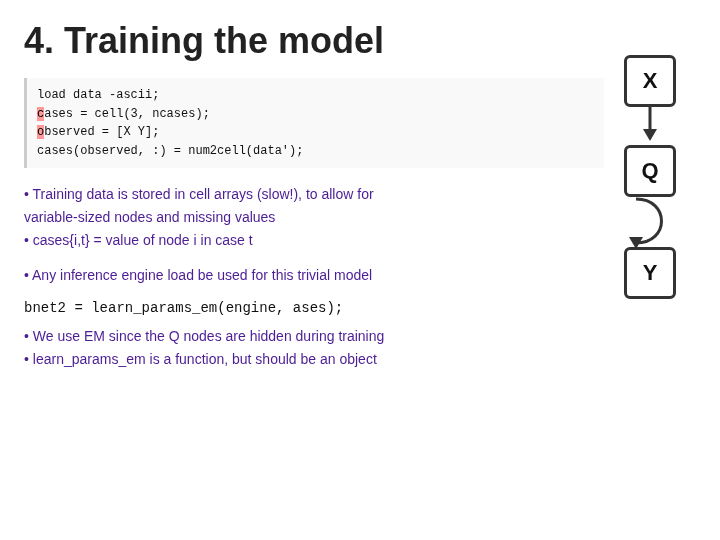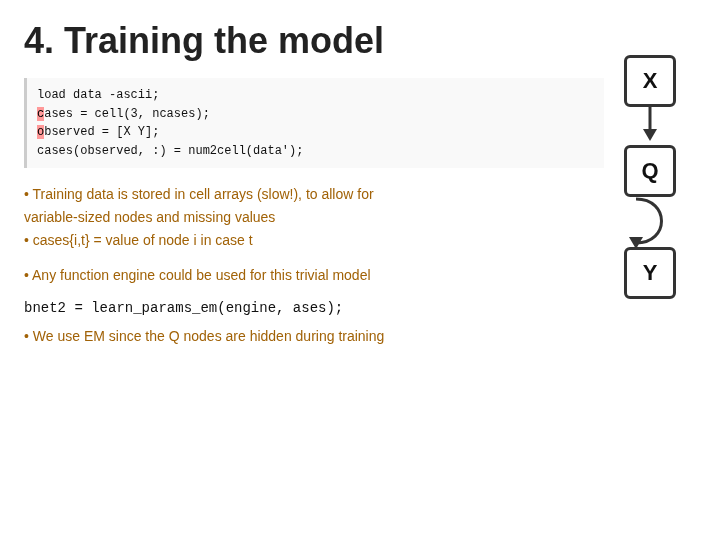--- a/index.html
+++ b/index.html
@@ -51,21 +51,21 @@
       background-color: #ff9999;
       color: #000;
     }
 
     .bullet-section {
       margin-bottom: 14px;
     }
 
     .bullet-text {
       font-size: 14px;
-      color: #a16207;
+      color: #4c1d95;
       line-height: 1.5;
       margin-bottom: 2px;
     }
 
     .code-inline {
       font-family: 'Courier New', Courier, monospace;
       font-size: 14px;
       color: #111;
       margin-bottom: 10px;
     }
@@ -135,23 +135,24 @@
     </div>
 
     <div class="bullet-section">
       <div class="bullet-text">• Training data is stored in cell arrays (slow!), to allow for</div>
       <div class="bullet-text">variable-sized nodes and missing values</div>
       <div class="bullet-text">• cases{i,t} = value of node i in case t</div>
     </div>
 
 
     <div class="bullet-section">
-      <div class="bullet-text">• Any function engine could be used for this trivial model</div>
+      <div class="bullet-text">• Any inference engine load be used for this trivial model</div>
     </div>
 
     <div class="code-inline">bnet2 = learn_params_em(engine, ases);</div>
 
     <div class="bullet-section">
       <div class="bullet-text">• We use EM since the Q nodes are hidden during training</div>
+      <div class="bullet-text">• learn_params_em is a function, but should be an object</div>
     </div>
 
   </div>
 </div>
 
 </body></html>

